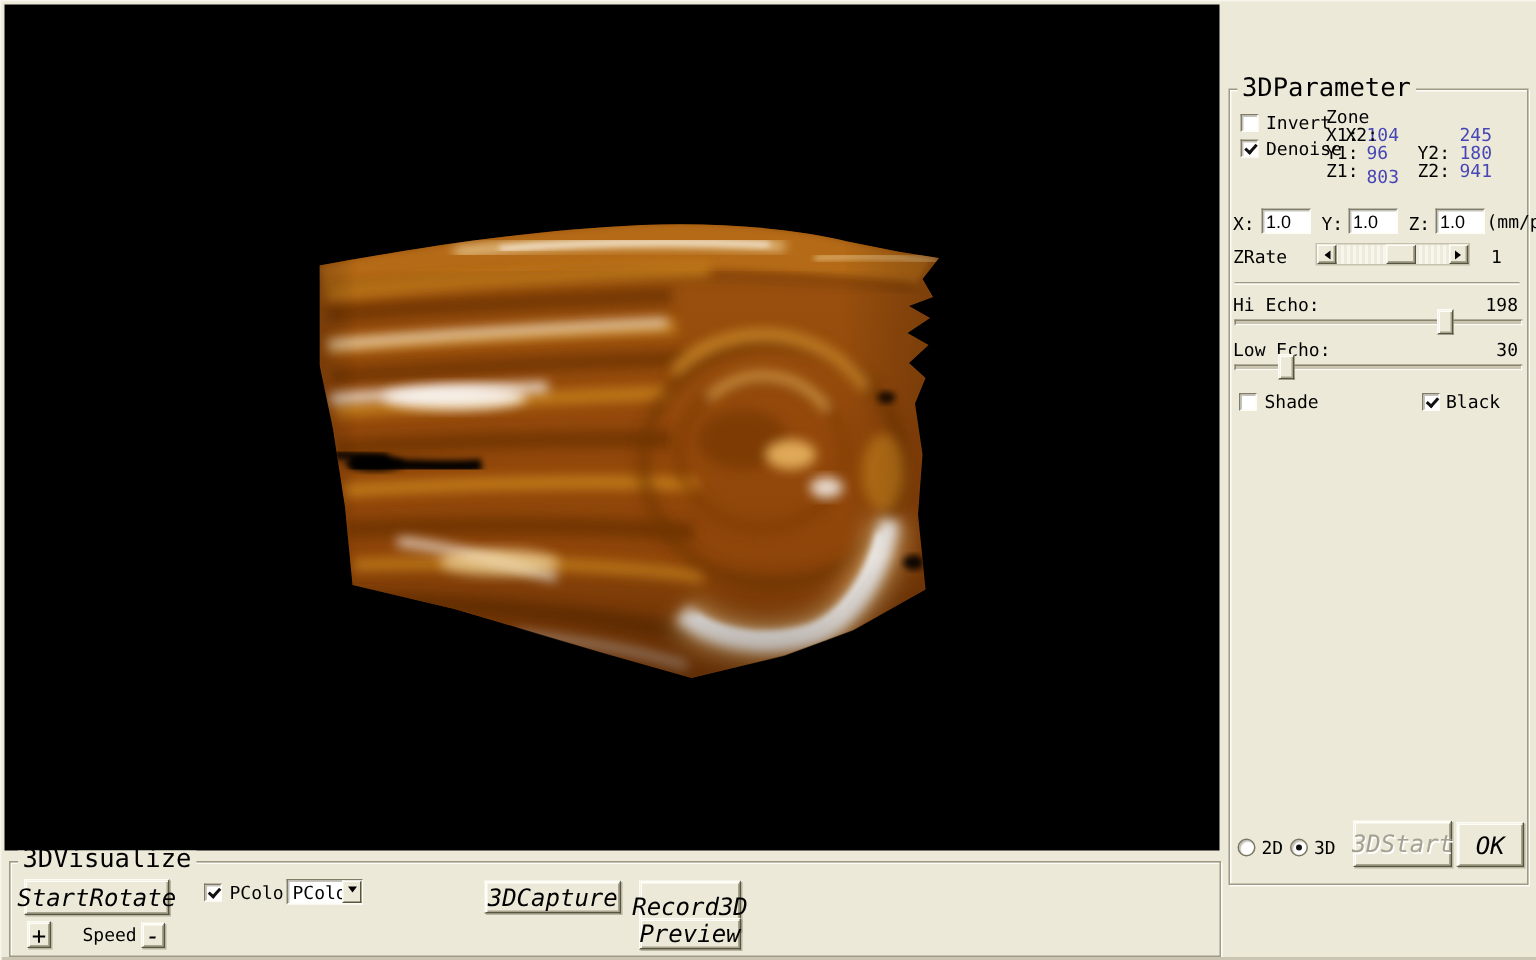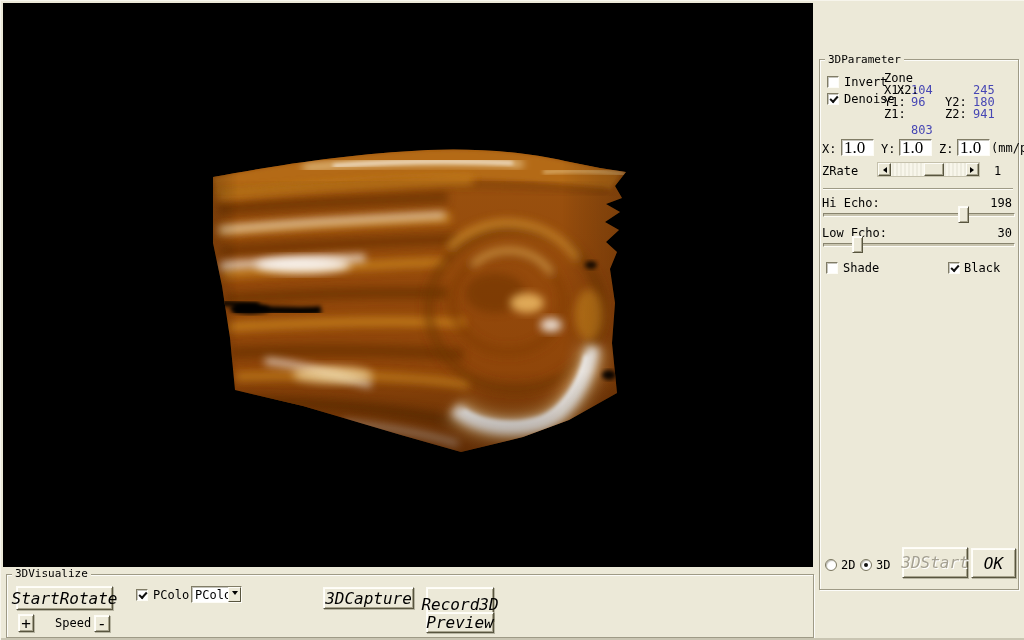--- a/index.html
+++ b/index.html
@@ -6,31 +6,31 @@
   body{width:1024px;height:640px;background:#b0ac9a;font-family:"DejaVu Sans Mono", monospace;}
   #win{position:relative;width:1024px;height:640px;background:#ece9d8;overflow:hidden;
        border-top:1px solid #f7f5ec;border-left:1px solid #f7f5ec;box-sizing:border-box;}
   .txt{position:absolute;font-size:12px;color:#000;white-space:nowrap;line-height:14px;}
   .blue{color:#4646b4;text-align:center;}
   
   #viewport{position:absolute;left:2px;top:2px;width:810px;height:564px;background:#000;}
   
   .groupbox{position:absolute;border:1px solid #9e9a86;
             box-shadow:inset 1px 1px 0 rgba(255,255,255,.85), 1px 1px 0 rgba(255,255,255,.85);}
-  .grouplabel{position:absolute;font-size:11px;background:#ece9d8;padding:0 3px;line-height:13px;}
+  .grouplabel{position:absolute;font-size:17px;background:#ece9d8;padding:0 3px;line-height:13px;}
   
   .btn{position:absolute;background:#ece9d8;font-size:16px;color:#000;text-align:center;
        border:1px solid;border-color:#fdfcf6 #58553f #58553f #fdfcf6;
        box-shadow:inset 1px 1px 0 #fffef9, inset -1px -1px 0 #a8a48e, 1px 1px 0 rgba(90,86,64,.35);
        display:flex;align-items:center;justify-content:center;cursor:default;box-sizing:border-box;font-style:italic;}
   .btn.disabled{color:#a5a192;text-shadow:1px 1px 0 #fff;}
   
   .field{position:absolute;background:#fff;border:1px solid;border-color:#807c66 #fdfcf6 #fdfcf6 #807c66;
-         box-shadow:inset 1px 1px 0 rgba(88,85,63,.35);font-family:Liberation Serif, serif;
-         font-size:17px;color:#000;padding:0 2px;box-sizing:border-box;}
+         box-shadow:inset 1px 1px 0 rgba(88,85,63,.35);font-family:Liberation Sans, sans-serif;
+         font-size:12px;color:#000;padding:0 2px;box-sizing:border-box;}
   input.field{outline:none;}
   
   .checkbox{position:absolute;width:12px;height:12px;background:#fff;box-sizing:border-box;
             border:1px solid;border-color:#807c66 #fdfcf6 #fdfcf6 #807c66;
             box-shadow:inset 1px 1px 0 rgba(88,85,63,.35);}
   .checkbox .mark{display:none;position:absolute;left:2px;top:2px;width:6px;height:3px;
             border-left:2px solid #111;border-bottom:2px solid #111;transform:rotate(-48deg);}
   .checkbox.checked .mark{display:block;}
   
   .radio{position:absolute;width:12px;height:12px;border-radius:50%;background:#fff;box-sizing:border-box;
@@ -182,21 +182,21 @@
 
   <span class="txt" style="left:883px;top:82px;">X1:</span>
   <span class="txt blue" style="left:910px;top:82px;">104</span>
   <span class="txt" style="left:896px;top:82px;">X2:</span>
   <span class="txt blue" style="left:972px;top:82px;">245</span>
   <span class="txt" style="left:883px;top:94px;">Y1:</span>
   <span class="txt blue" style="left:910px;top:94px;">96</span>
   <span class="txt" style="left:944px;top:94px;">Y2:</span>
   <span class="txt blue" style="left:972px;top:94px;">180</span>
   <span class="txt" style="left:883px;top:106px;">Z1:</span>
-  <span class="txt blue" style="left:910px;top:122px;">803</span>
+  <span class="txt blue" style="left:910px;top:110px;">803</span>
   <span class="txt" style="left:944px;top:106px;">Z2:</span>
   <span class="txt blue" style="left:972px;top:106px;">941</span>
 
   <span class="txt" style="left:821px;top:141px;">X:</span>
   <input class="field" style="left: 840px; top: 138px; width: 33px; height: 17px;" value="1.0">
   <span class="txt" style="left:880px;top:141px;">Y:</span>
   <input class="field" style="left: 898px; top: 138px; width: 33px; height: 17px;" value="1.0">
   <span class="txt" style="left:938px;top:141px;">Z:</span>
   <input class="field" style="left: 956px; top: 138px; width: 33px; height: 17px;" value="1.0">
   <span class="txt" style="left:990px;top:140px;">(mm/p)</span>

